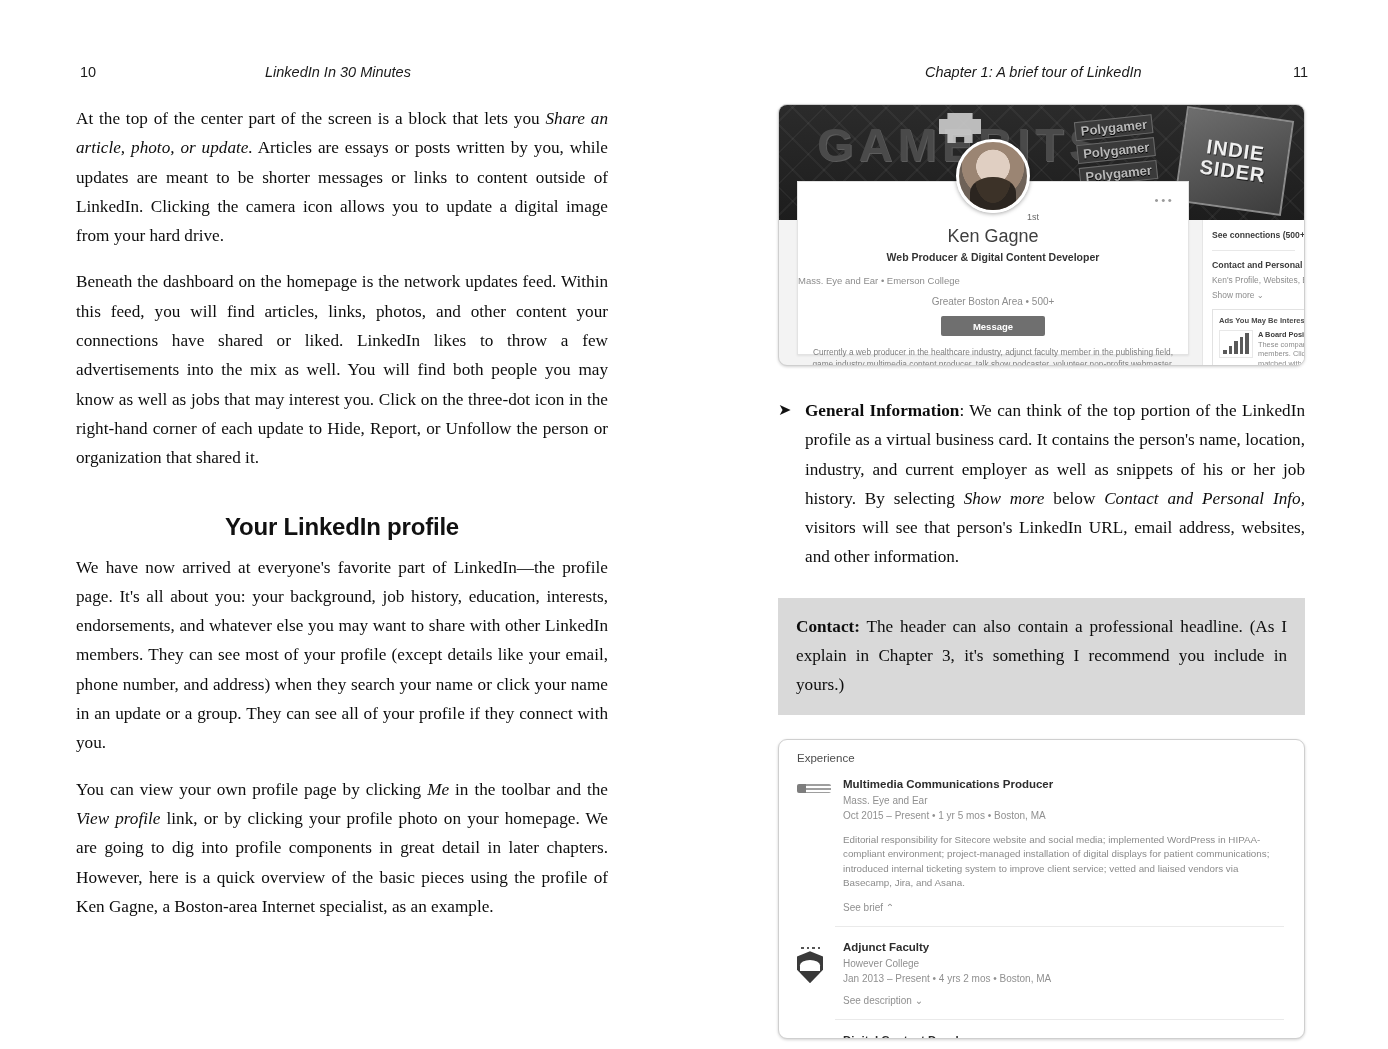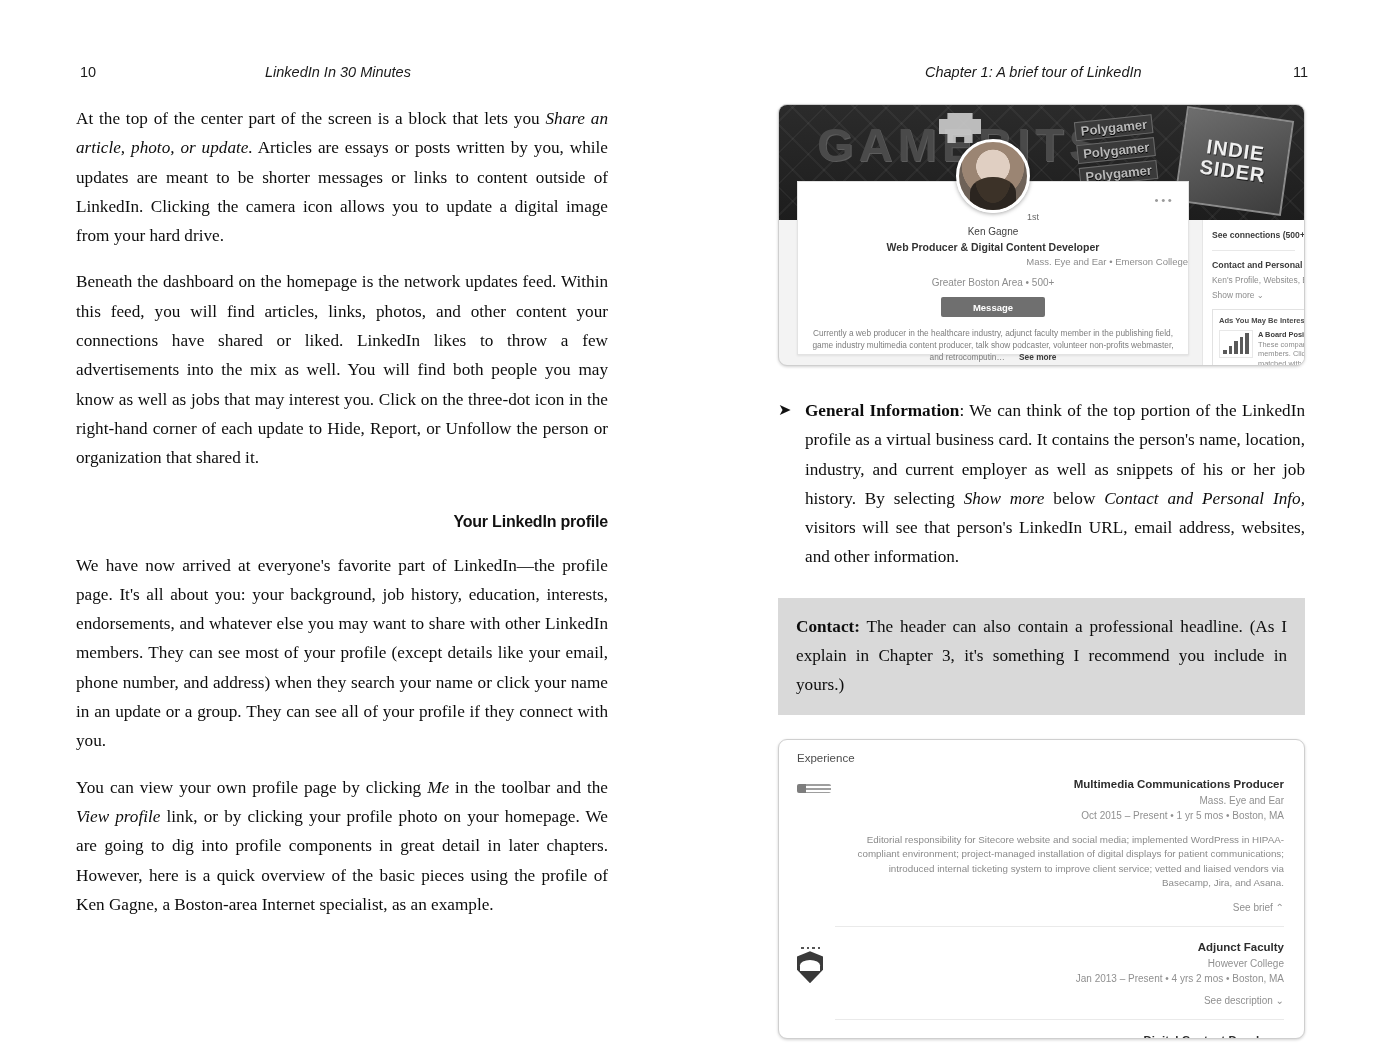--- a/index.html
+++ b/index.html
@@ -53,25 +53,25 @@
     color: #0d0d0d;
     margin-bottom: 17px;
     hyphens: auto;
   }
   p.body:last-child { margin-bottom: 0; }
   .it { font-style: italic; }
 
   h2.section-head {
     font-family: "Liberation Sans", sans-serif;
     font-weight: bold;
-    font-size: 16px;
-    text-align: right;
+    font-size: 24px;
+    text-align: center;
     color: #111;
     margin-top: 40px;
-    margin-bottom: 20px;
+    margin-bottom: 12px;
     letter-spacing: -0.2px;
   }
 
   
   .bullet-para {
     position: relative;
     padding-left: 27px;
     font-size: 17.2px;
     line-height: 29.3px;
     text-align: justify;
@@ -214,37 +214,37 @@
     right: 14px; top: 16px;
     letter-spacing: 2px;
     color: #9a9a9a;
     font-size: 13px;
     line-height: 6px;
   }
   .p-name {
     margin-top: 44px;
     text-align: center;
     font-family: "Liberation Sans", sans-serif;
-    font-size: 10px;
+    font-size: 18px;
     color: #3f3f3f;
   }
   .p-headline {
     text-align: center;
     font-family: "Liberation Sans", sans-serif;
     font-weight: bold;
     font-size: 10.5px;
     color: #333;
     margin-top: 4px;
   }
   .p-sub {
-    text-align: right;
+    text-align: left;
     font-family: "Liberation Sans", sans-serif;
     font-size: 9.5px;
     color: #8d8d8d;
-    margin-top: 3px;
+    margin-top: 12px;
   }
   .p-sub2 {
     text-align: center;
     font-family: "Liberation Sans", sans-serif;
     font-size: 10px;
     color: #8d8d8d;
     margin-top: 10px;
   }
   .msg-btn {
     display: block;
@@ -359,21 +359,21 @@
     content:"";
     position:absolute; left: 10%; top: 28%;
     width: 80%; height: 34%;
     background: #fff;
     border-radius: 50% 50% 0 0;
   }
   .ico-shield-dots {
     display: flex; gap: 3px; margin-bottom: 2px; margin-left: 4px;
   }
   .ico-shield-dots i { width: 2.5px; height: 2.5px; background: #555; display:block; }
-  .exp-body { flex: 1; min-width: 0; text-align: right; }
+  .exp-body { flex: 1; min-width: 0; }
   .exp-role {
     font-family: "Liberation Sans", sans-serif;
     font-weight: bold; font-size: 11.5px; color: #2d2d2d;
   }
   .exp-org {
     font-family: "Liberation Sans", sans-serif;
     font-size: 10px; color: #909090; margin-top: 5px;
   }
   .exp-dates {
     font-family: "Liberation Sans", sans-serif;

